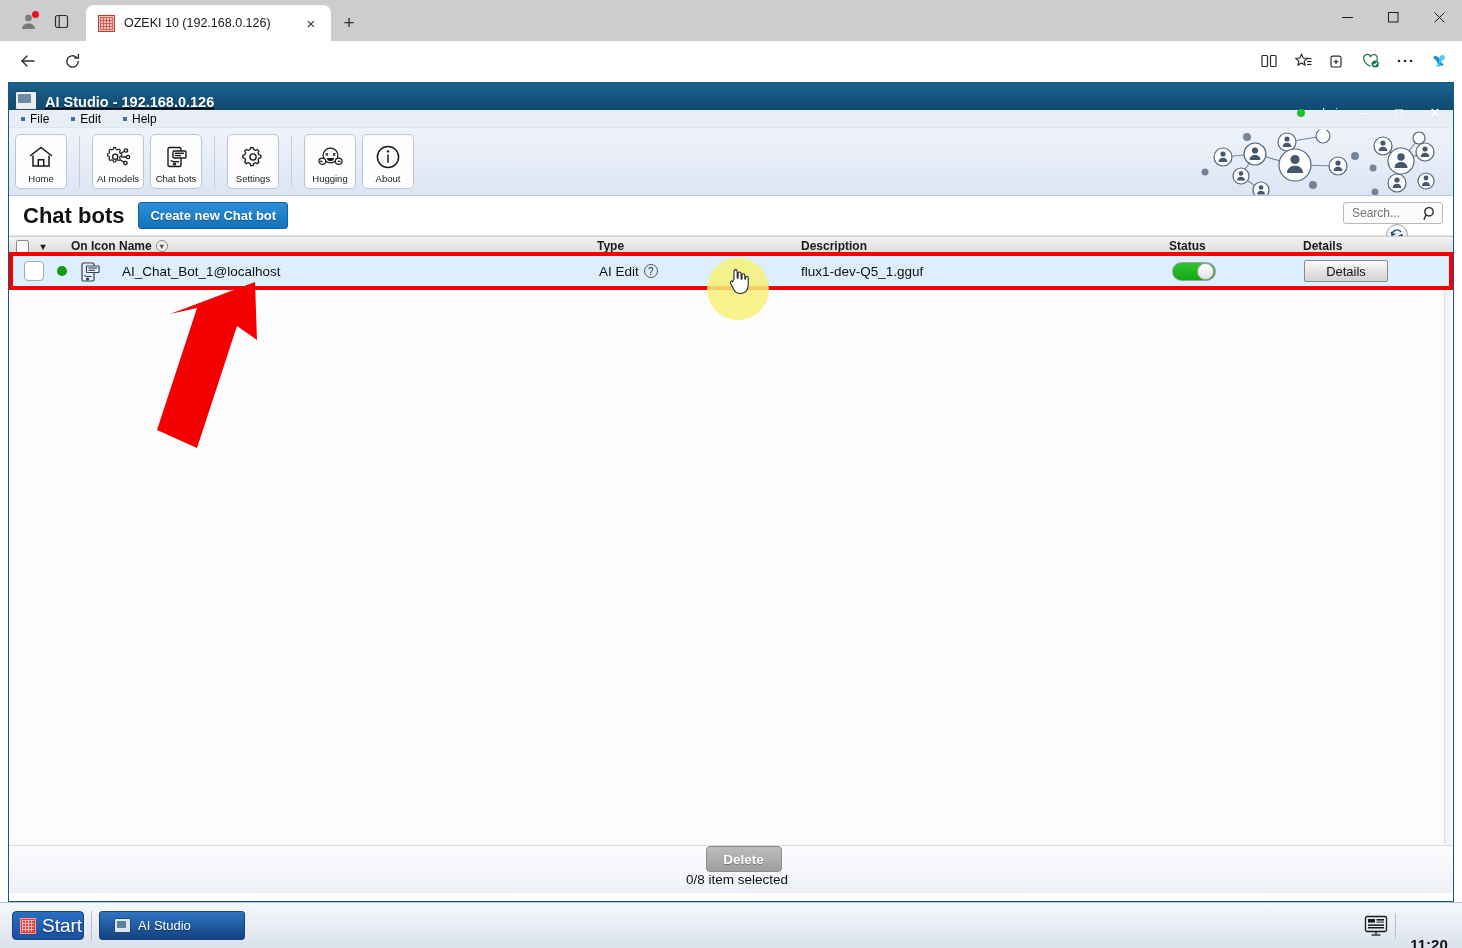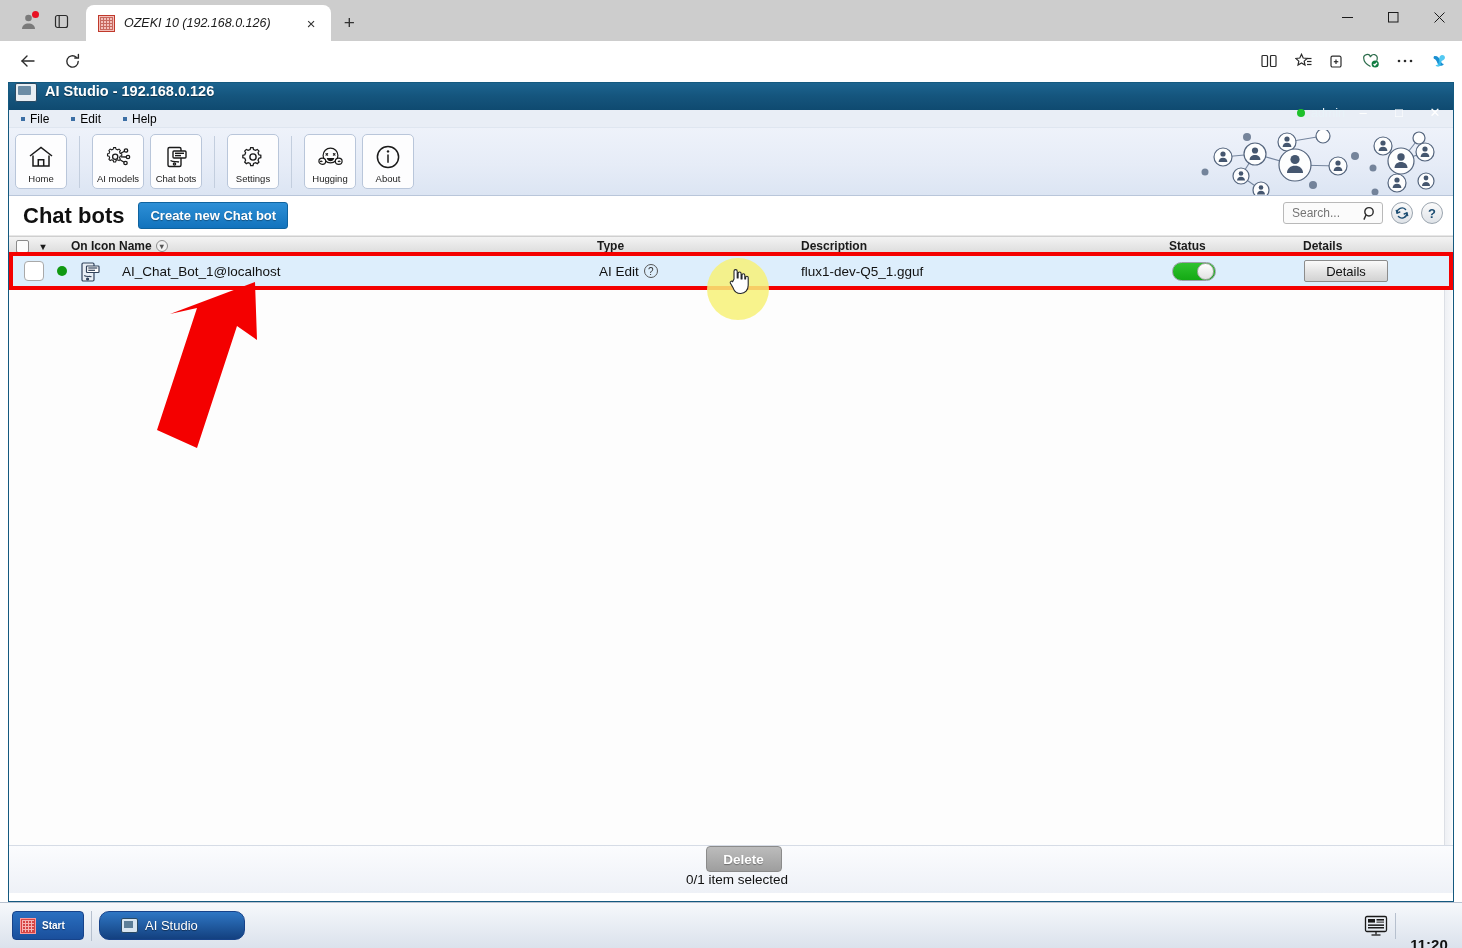--- a/index.html
+++ b/index.html
@@ -8,21 +8,21 @@
     overflow: hidden;
     font-family: "Liberation Sans", sans-serif;
     background: #ffffff;
   }
   * { box-sizing: border-box; }
 
   
   .browser-tabstrip {
     position: absolute; left: 0; top: 0; width: 1462px; height: 41px;
     background: #cdcdcd;
-    display: flex; align-items: flex-end; font-style: italic;
+    display: flex; align-items: flex-end;
   }
   .profile-btn {
     position: absolute; left: 12px; top: 8px; width: 32px; height: 26px;
     display: flex; align-items: center; justify-content: center;
   }
   .profile-avatar {
     width: 17px; height: 17px; position: relative;
   }
   .profile-dot {
     position: absolute; right: -2px; top: -2px;
@@ -104,21 +104,21 @@
 
   
   .app-window {
     position: absolute; left: 8px; top: 82px; width: 1446px; height: 820px;
     border: 1px solid #14597f;
     background: #ffffff;
   }
   .app-titlebar {
     height: 27px; width: 100%;
     background: linear-gradient(to bottom, #1c6490 0%, #15557d 48%, #0f4a70 100%);
-    display: flex; align-items: flex-start; position: relative;
+    display: flex; align-items: flex-end; position: relative; text-decoration: underline;
   }
   .app-icon {
     width: 22px; height: 19px; margin-left: 6px; margin-right: 8px;
     background: #e8eef3; border: 1px solid #2a4a63; border-radius: 2px;
     position: relative; flex: none;
   }
   .app-icon::after {
     content: ''; position: absolute; left: 2px; top: 2px;
     width: 13px; height: 9px; background: #6b8ca5; border-radius: 1px;
   }
@@ -184,21 +184,21 @@
   }
   .create-btn {
     margin-left: 14px; height: 27px; padding: 0 11px;
     background: linear-gradient(to bottom, #2d8fd6 0%, #1273bd 100%);
     border: 1px solid #0f639f; border-radius: 3px;
     color: #ffffff; font-size: 13px; font-weight: bold;
     display: flex; align-items: center;
     text-shadow: 0 1px 1px rgba(0,0,0,.35);
   }
   .header-right {
-    position: absolute; right: 10px; top: 6px; display: flex; align-items: center;
+    position: absolute; right: 10px; top: 6px; display: flex; align-items: center; flex-direction: column;
   }
   .search-box {
     width: 100px; height: 22px; border: 1px solid #b9b9b9; border-radius: 3px;
     background: #fbfbfb; display: flex; align-items: center; padding: 0 6px;
     position: relative;
   }
   .search-box input {
     border: none; outline: none; background: transparent;
     font-size: 12px; color: #6a6a6a; width: 72px;
     font-family: "Liberation Sans", sans-serif;
@@ -320,29 +320,29 @@
     position: relative;
   }
   .start-ico::after {
     content: ''; position: absolute; inset: 1px;
     background:
       repeating-linear-gradient(to right, #ffd2d2 0 1px, transparent 1px 3px),
       repeating-linear-gradient(to bottom, #ffd2d2 0 1px, transparent 1px 3px);
     opacity: .8;
   }
   .start-label {
-    color: #ffffff; font-size: 10px; font-weight: bold;
+    color: #ffffff; font-size: 19px; font-weight: normal;
     text-shadow: 0 1px 1px rgba(0,0,0,.4);
   }
   .tb-divider { width: 1px; height: 30px; background: #b6c0ce; margin: 0 7px; }
   .task-item {
     width: 146px; height: 29px;
     background: linear-gradient(to bottom, #2f77c4 0%, #13407f 100%);
-    border: 1px solid #17438a; border-radius: 10px;
-    display: flex; align-items: center; gap: 7px; padding-left: 21px;
+    border: 1px solid #17438a; border-radius: 3px;
+    display: flex; align-items: center; gap: 7px; padding-left: 14px;
   }
   .task-ico {
     width: 17px; height: 15px; background: #d9e6f0;
     border: 1px solid #2a4a63; border-radius: 2px; position: relative; flex: none;
   }
   .task-ico::after {
     content: ''; position: absolute; left: 2px; top: 2px;
     width: 9px; height: 7px; background: #5d7f98;
   }
   .task-label {
@@ -729,21 +729,21 @@
       </div>
       <div class="cell-details">
         <div class="details-btn">Details</div>
       </div>
       <div class="row-highlight"></div>
     </div>
   </div>
 
   <div class="app-footer">
     <div class="delete-btn">Delete</div>
-    <div class="sel-text">0/1 item selected</div>
+    <div class="sel-text">0/8 item selected</div>
   </div>
 </div>
 
 <div class="taskbar">
   <div class="start-btn">
     <span class="start-ico"></span>
     <span class="start-label">Start</span>
   </div>
   <div class="tb-divider"></div>
   <div class="task-item">

